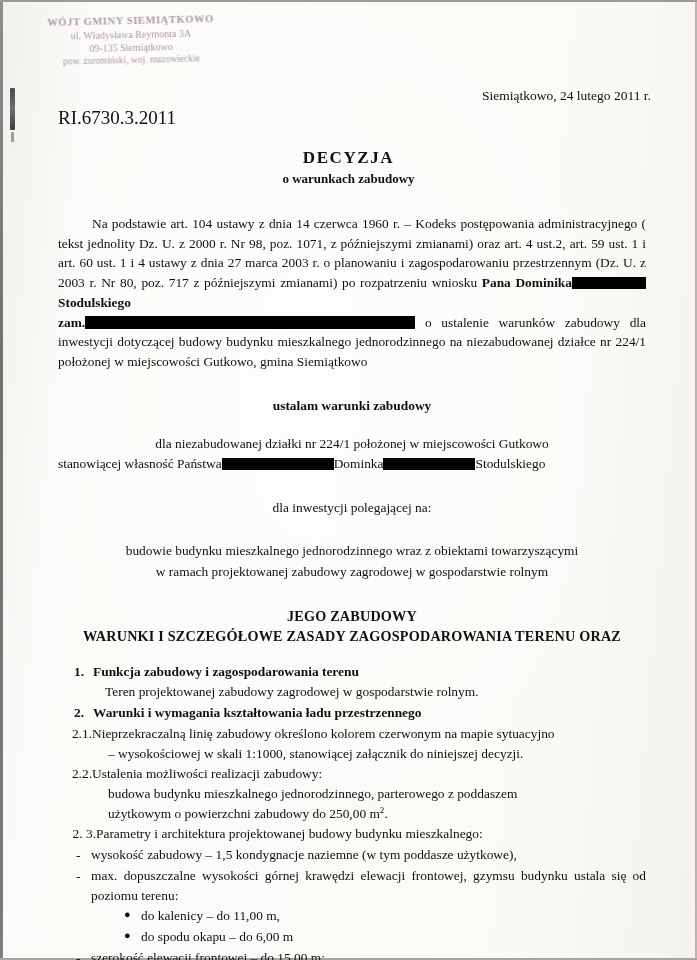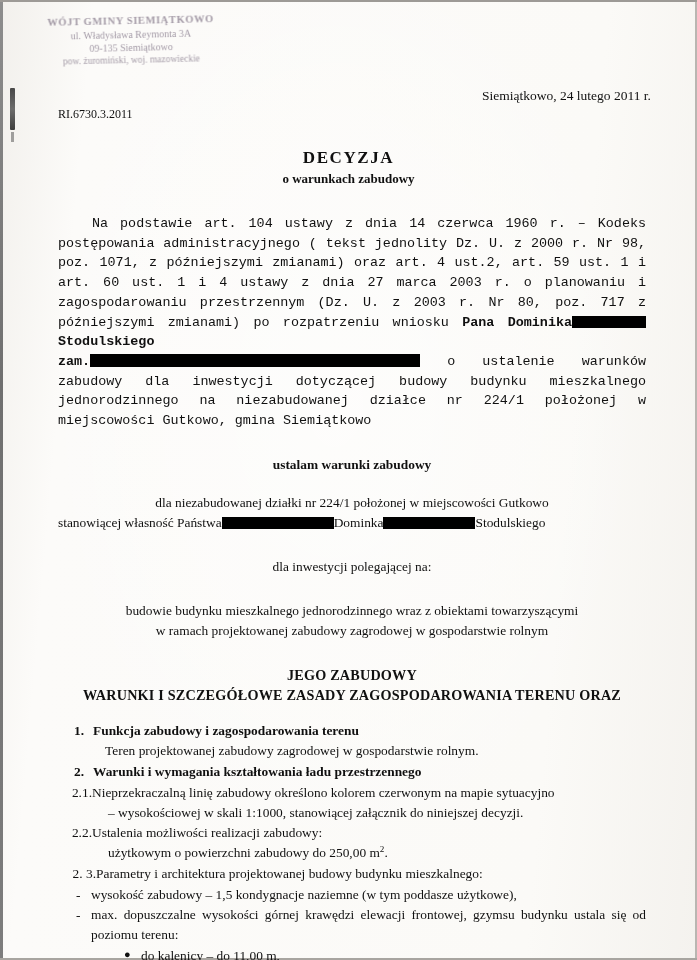--- a/index.html
+++ b/index.html
@@ -69,21 +69,21 @@
   .stamp .s3{ font-size:10px; }
   .stamp .s4{ font-size:9.5px; }
 
   
   .date-line{
     position:absolute; right:46px; top:88px;
     font-size:13.5px;
   }
   .ref-line{
     position:absolute; left:58px; top:107px;
-    font-size:12px;
+    font-size:19px;
   }
 
   
   .doc-title{
     position:absolute; left:0; right:0; top:148px;
     text-align:center;
     font-size:17px; font-weight:bold;
     letter-spacing:1.6px;
   }
   .doc-subtitle{
@@ -95,21 +95,21 @@
   
   .body-wrap{
     position:absolute;
     left:58px; top:214px;
     width:588px;
     font-size:13.4px;
     line-height:1.47;
   }
   p{margin:0;}
   .just-all{ text-align:justify; }
-  .indent{ text-indent:34px;font-family:Liberation Mono, monospace; }
+  .indent{ text-indent:34px; }
   .center{ text-align:center; }
   .b{ font-weight:bold; }
 
   
   .redact{
     display:inline-block;
     background:#000;
     vertical-align:-2px;
     height:12px;
     border-radius:0;
@@ -237,20 +237,21 @@
       <span class="sub-body">
         <span>Nieprzekraczalną linię zabudowy określono kolorem czerwonym na mapie sytuacyjno</span>
         <span class="cont">– wysokościowej w skali 1:1000, stanowiącej załącznik do niniejszej decyzji.</span>
       </span>
     </div>
 
     <div class="sub-row">
       <span class="sub-mark">2.2.</span>
       <span class="sub-body">
         <span>Ustalenia możliwości realizacji zabudowy:</span>
+        <span class="cont" style="text-align:justify">budowa  budynku  mieszkalnego  jednorodzinnego,  parterowego  z  poddaszem</span>
         <span class="cont"><span>użytkowym o powierzchni zabudowy do 250,00 m</span><sup>2</sup><span>.</span></span>
       </span>
     </div>
 
     <div class="sub-row">
       <span class="sub-mark" style="width:30px;flex:0 0 30px">2. 3.</span>
       <span class="sub-body">
         <span>Parametry i architektura projektowanej budowy budynku mieszkalnego:</span>
       </span>
     </div>

